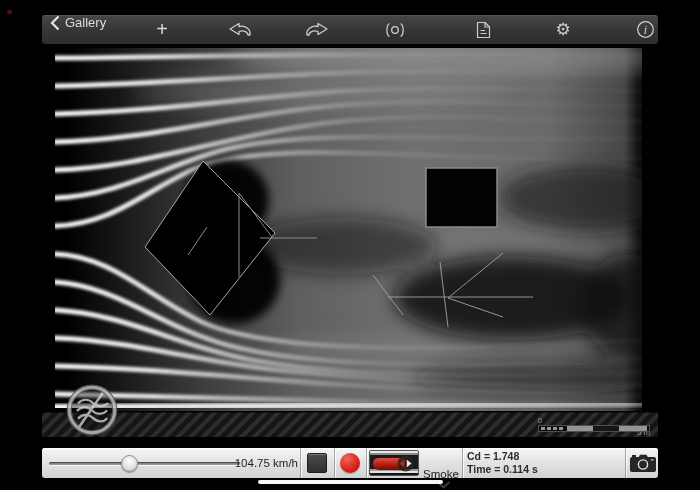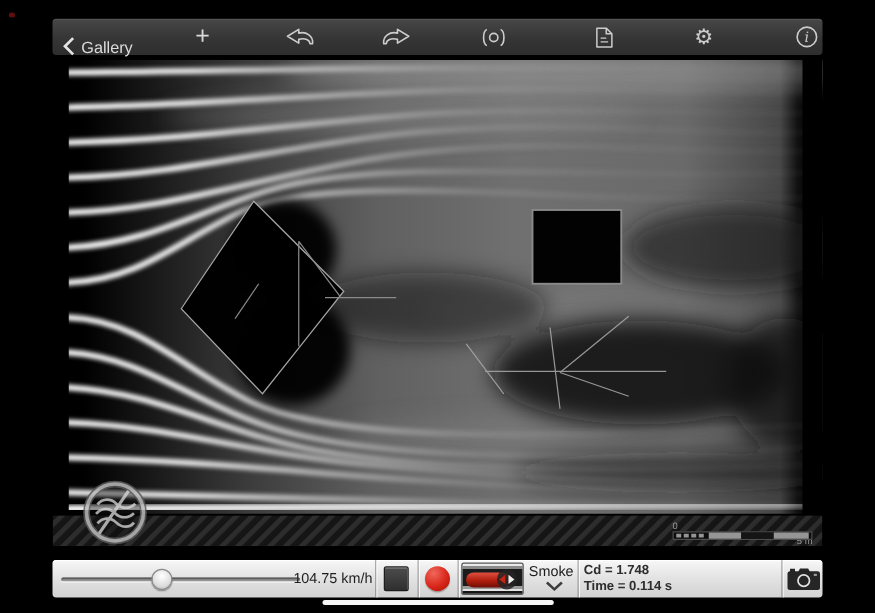--- a/index.html
+++ b/index.html
@@ -6,21 +6,21 @@
   .screen{position:relative;width:700px;height:490px;background:#000;overflow:hidden;
           font-family:"Liberation Sans",sans-serif;-webkit-font-smoothing:antialiased;}
 
   
   .artifact-dot{position:absolute;left:7px;top:10px;width:5px;height:4px;border-radius:2px;background:#5e0e0e;}
 
   
   .toolbar{position:absolute;left:42px;top:15px;width:616px;height:29px;border-radius:3px;
            background:linear-gradient(180deg,#474747,#353535 55%,#2e2e2e);
            box-shadow:0 1px 2px rgba(0,0,0,.8), inset 0 1px 0 rgba(255,255,255,.08);}
-  .tb-back{position:absolute;left:8px;top:0;height:44px;display:flex;align-items:center;gap:5px;cursor:pointer;}
+  .tb-back{position:absolute;left:8px;top:0;height:44px;display:flex;gap:5px;cursor:pointer;}
   .tb-back span{color:#dcdcdc;font-size:13px;}
   .tb-item{position:absolute;top:0;height:29px;width:34px;display:flex;align-items:center;justify-content:center;cursor:pointer;}
   .tb-plus{color:#d8d8d8;font-size:20px;font-weight:300;line-height:29px;}
   .tb-gear{color:#cccccc;font-size:17px;line-height:29px;}
   .pos-add{left:103px}.pos-undo{left:181px}.pos-redo{left:258px}
   .pos-snap{left:336px}.pos-report{left:424px}.pos-gear{left:504px}.pos-info{left:586px}
 
   
   .canvas{position:absolute;left:42px;top:48px;width:616px;height:389px;background:#000;overflow:hidden;}
   .canvas svg{display:block;}
@@ -63,21 +63,21 @@
            box-shadow:0 1px 1px rgba(0,0,0,.3);}
 
   .thumb-img{position:absolute;left:327px;top:2px;width:50px;height:26px;border:1px solid #555;border-radius:2px;
              box-sizing:border-box;overflow:hidden;cursor:pointer;
              background:linear-gradient(180deg,#e9e9e9 0 2px,#8a8a8a 2px 4px,#1b1b1b 4px 18px,#9b9b9b 18px 20px,#e3e3e3 20px 22px,#151515 22px);}
   .thumb-car{position:absolute;left:3px;top:7px;width:35px;height:12px;border-radius:6px/5px;
              background:linear-gradient(180deg,#e05040,#b01d0e 55%,#6f0d05);}
   .thumb-badge{position:absolute;left:27px;top:4px;width:17px;height:17px;}
 
   .smoke-sel{position:absolute;left:380px;top:0;width:38px;height:30px;cursor:pointer;text-align:center;}
-  .smoke-sel .lbl{display:block;margin-top:4px;font-size:11.5px;color:#1c1c1c;}
+  .smoke-sel .lbl{display:block;margin-top:20px;font-size:11.5px;color:#1c1c1c;}
   .smoke-sel .chev{display:block;margin:1px 0 0 14px;}
 
   .readouts1{position:absolute;left:425px;top:2px;}
   .readouts2{position:absolute;left:499px;top:2px;}
   .ro{display:block;font-size:10.5px;font-weight:700;color:#2d2d2d;line-height:13px;white-space:nowrap;}
 
   .cam-btn{position:absolute;left:587px;top:5px;width:28px;height:20px;cursor:pointer;}
 
   
   .home-indicator{position:absolute;left:258px;top:480px;width:185px;height:4px;border-radius:2px;background:#f6f6f6;}

